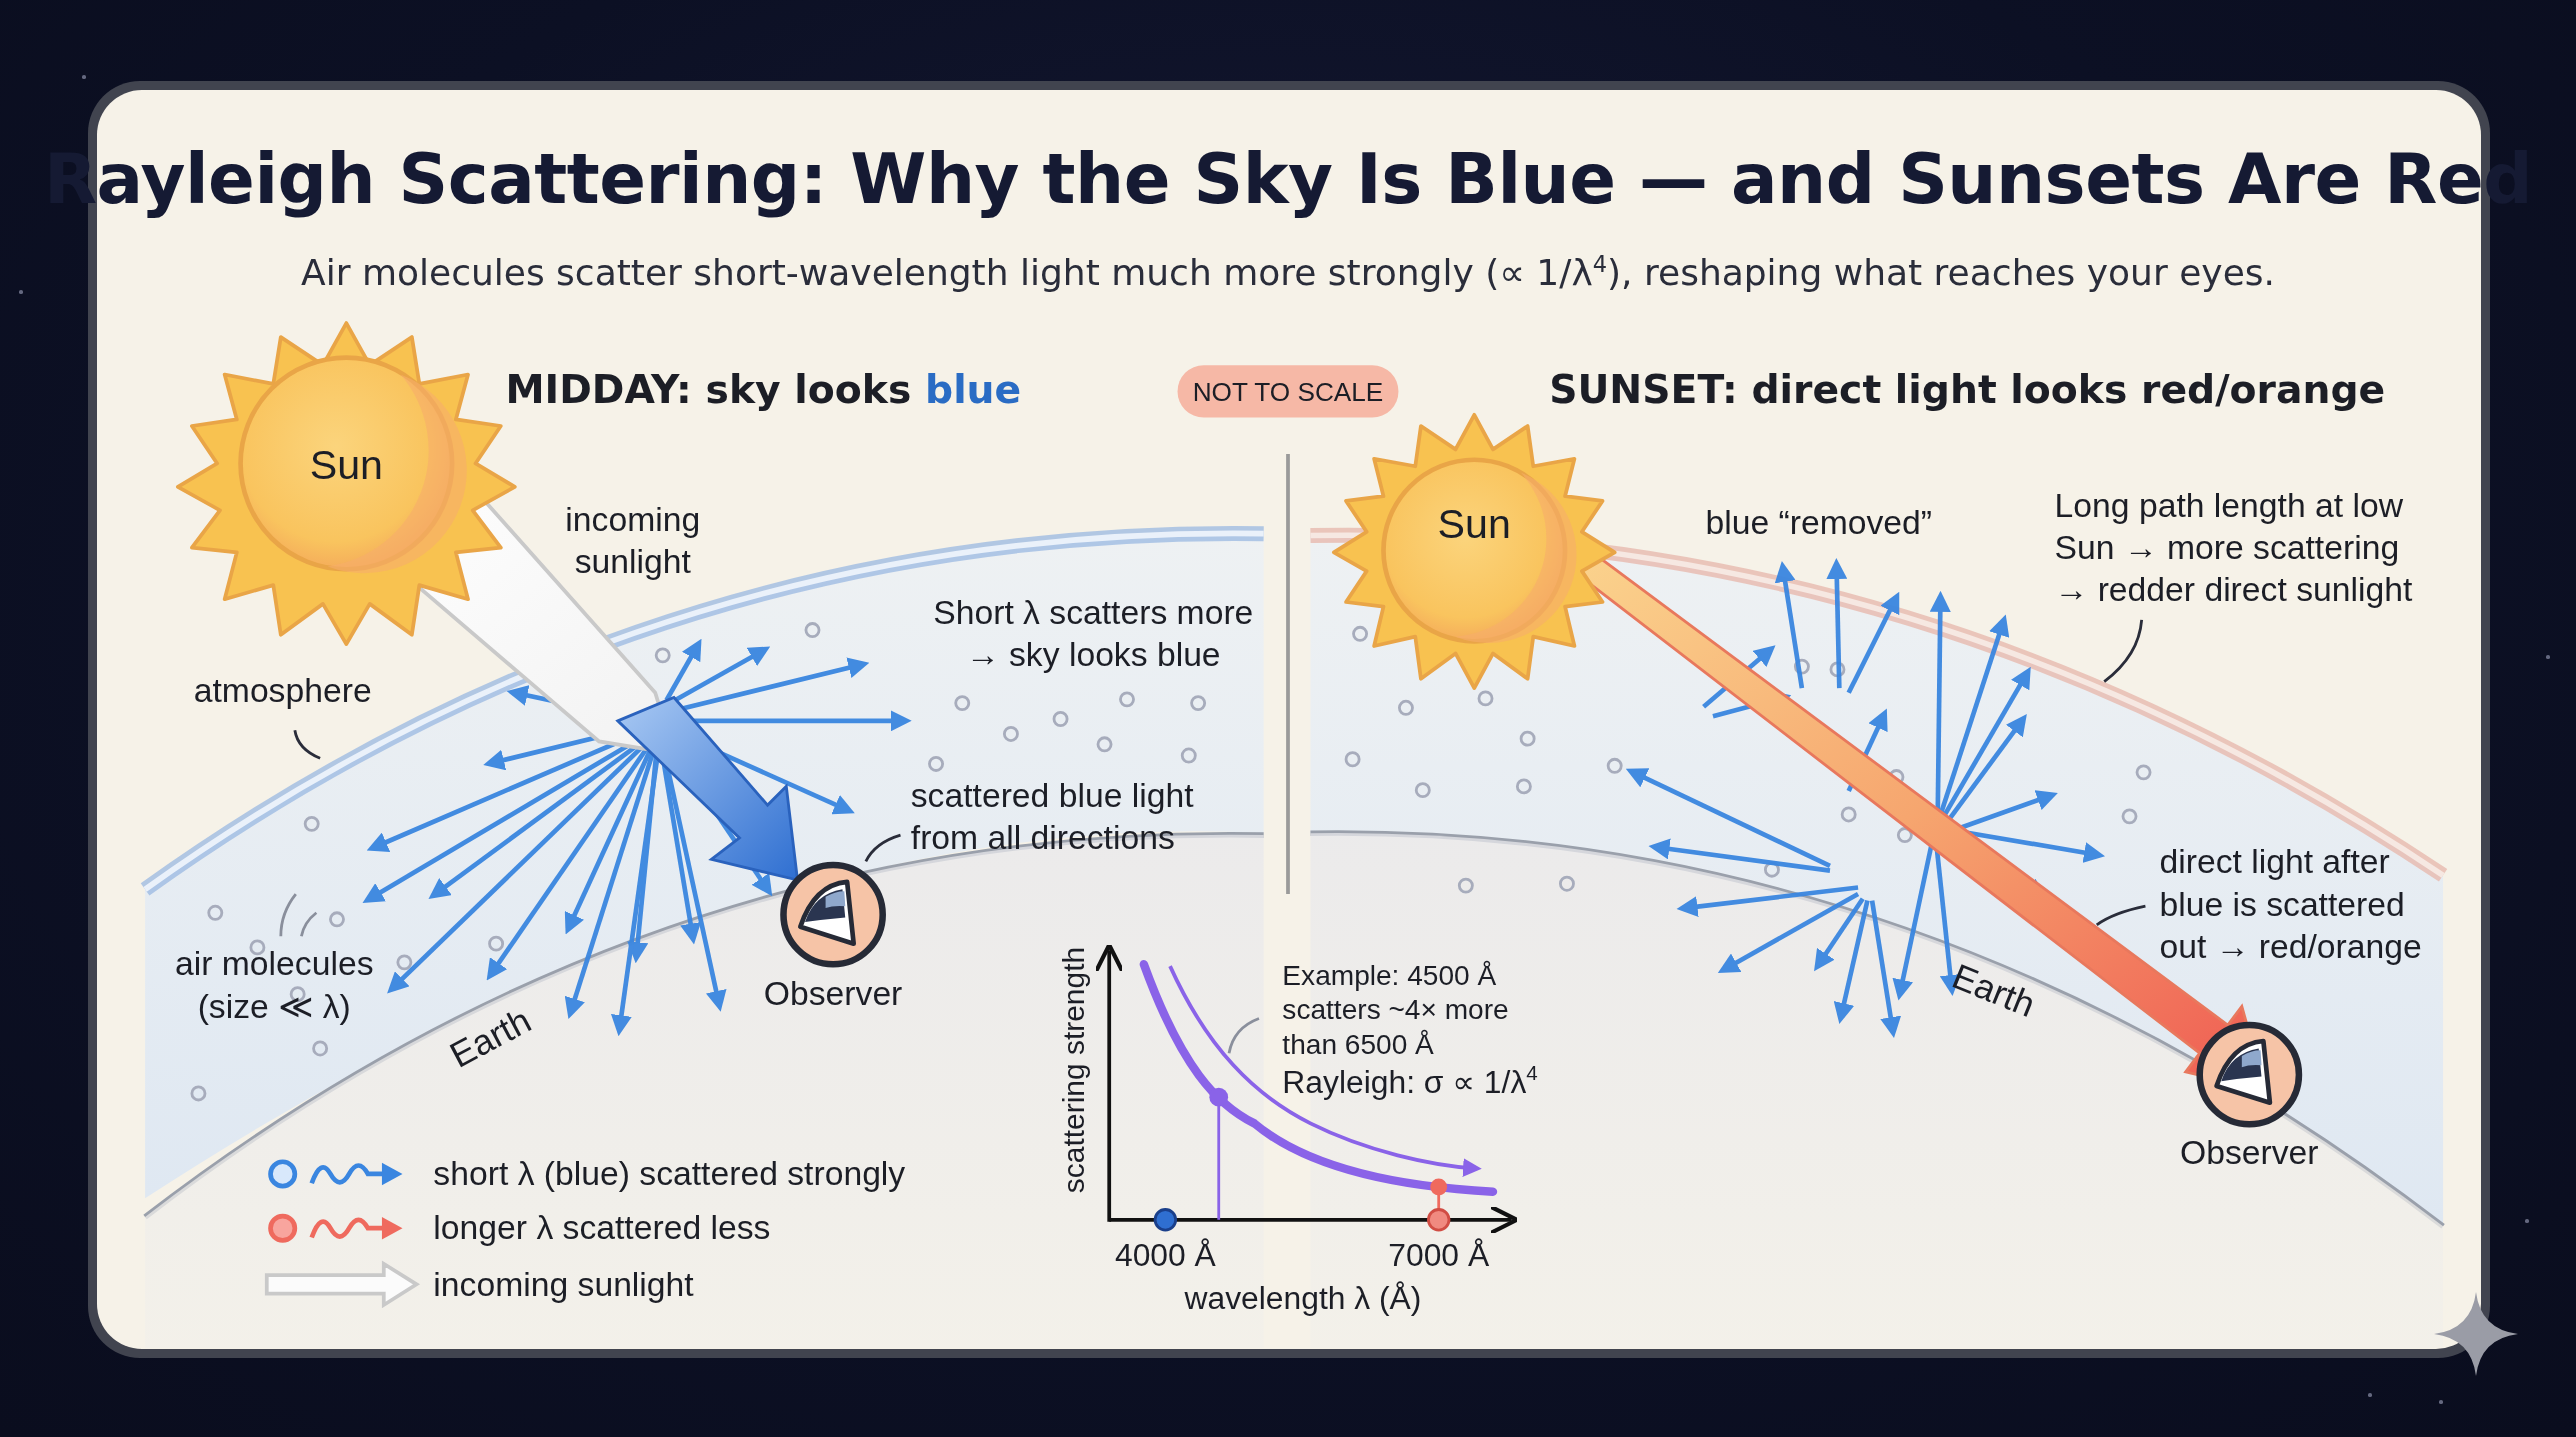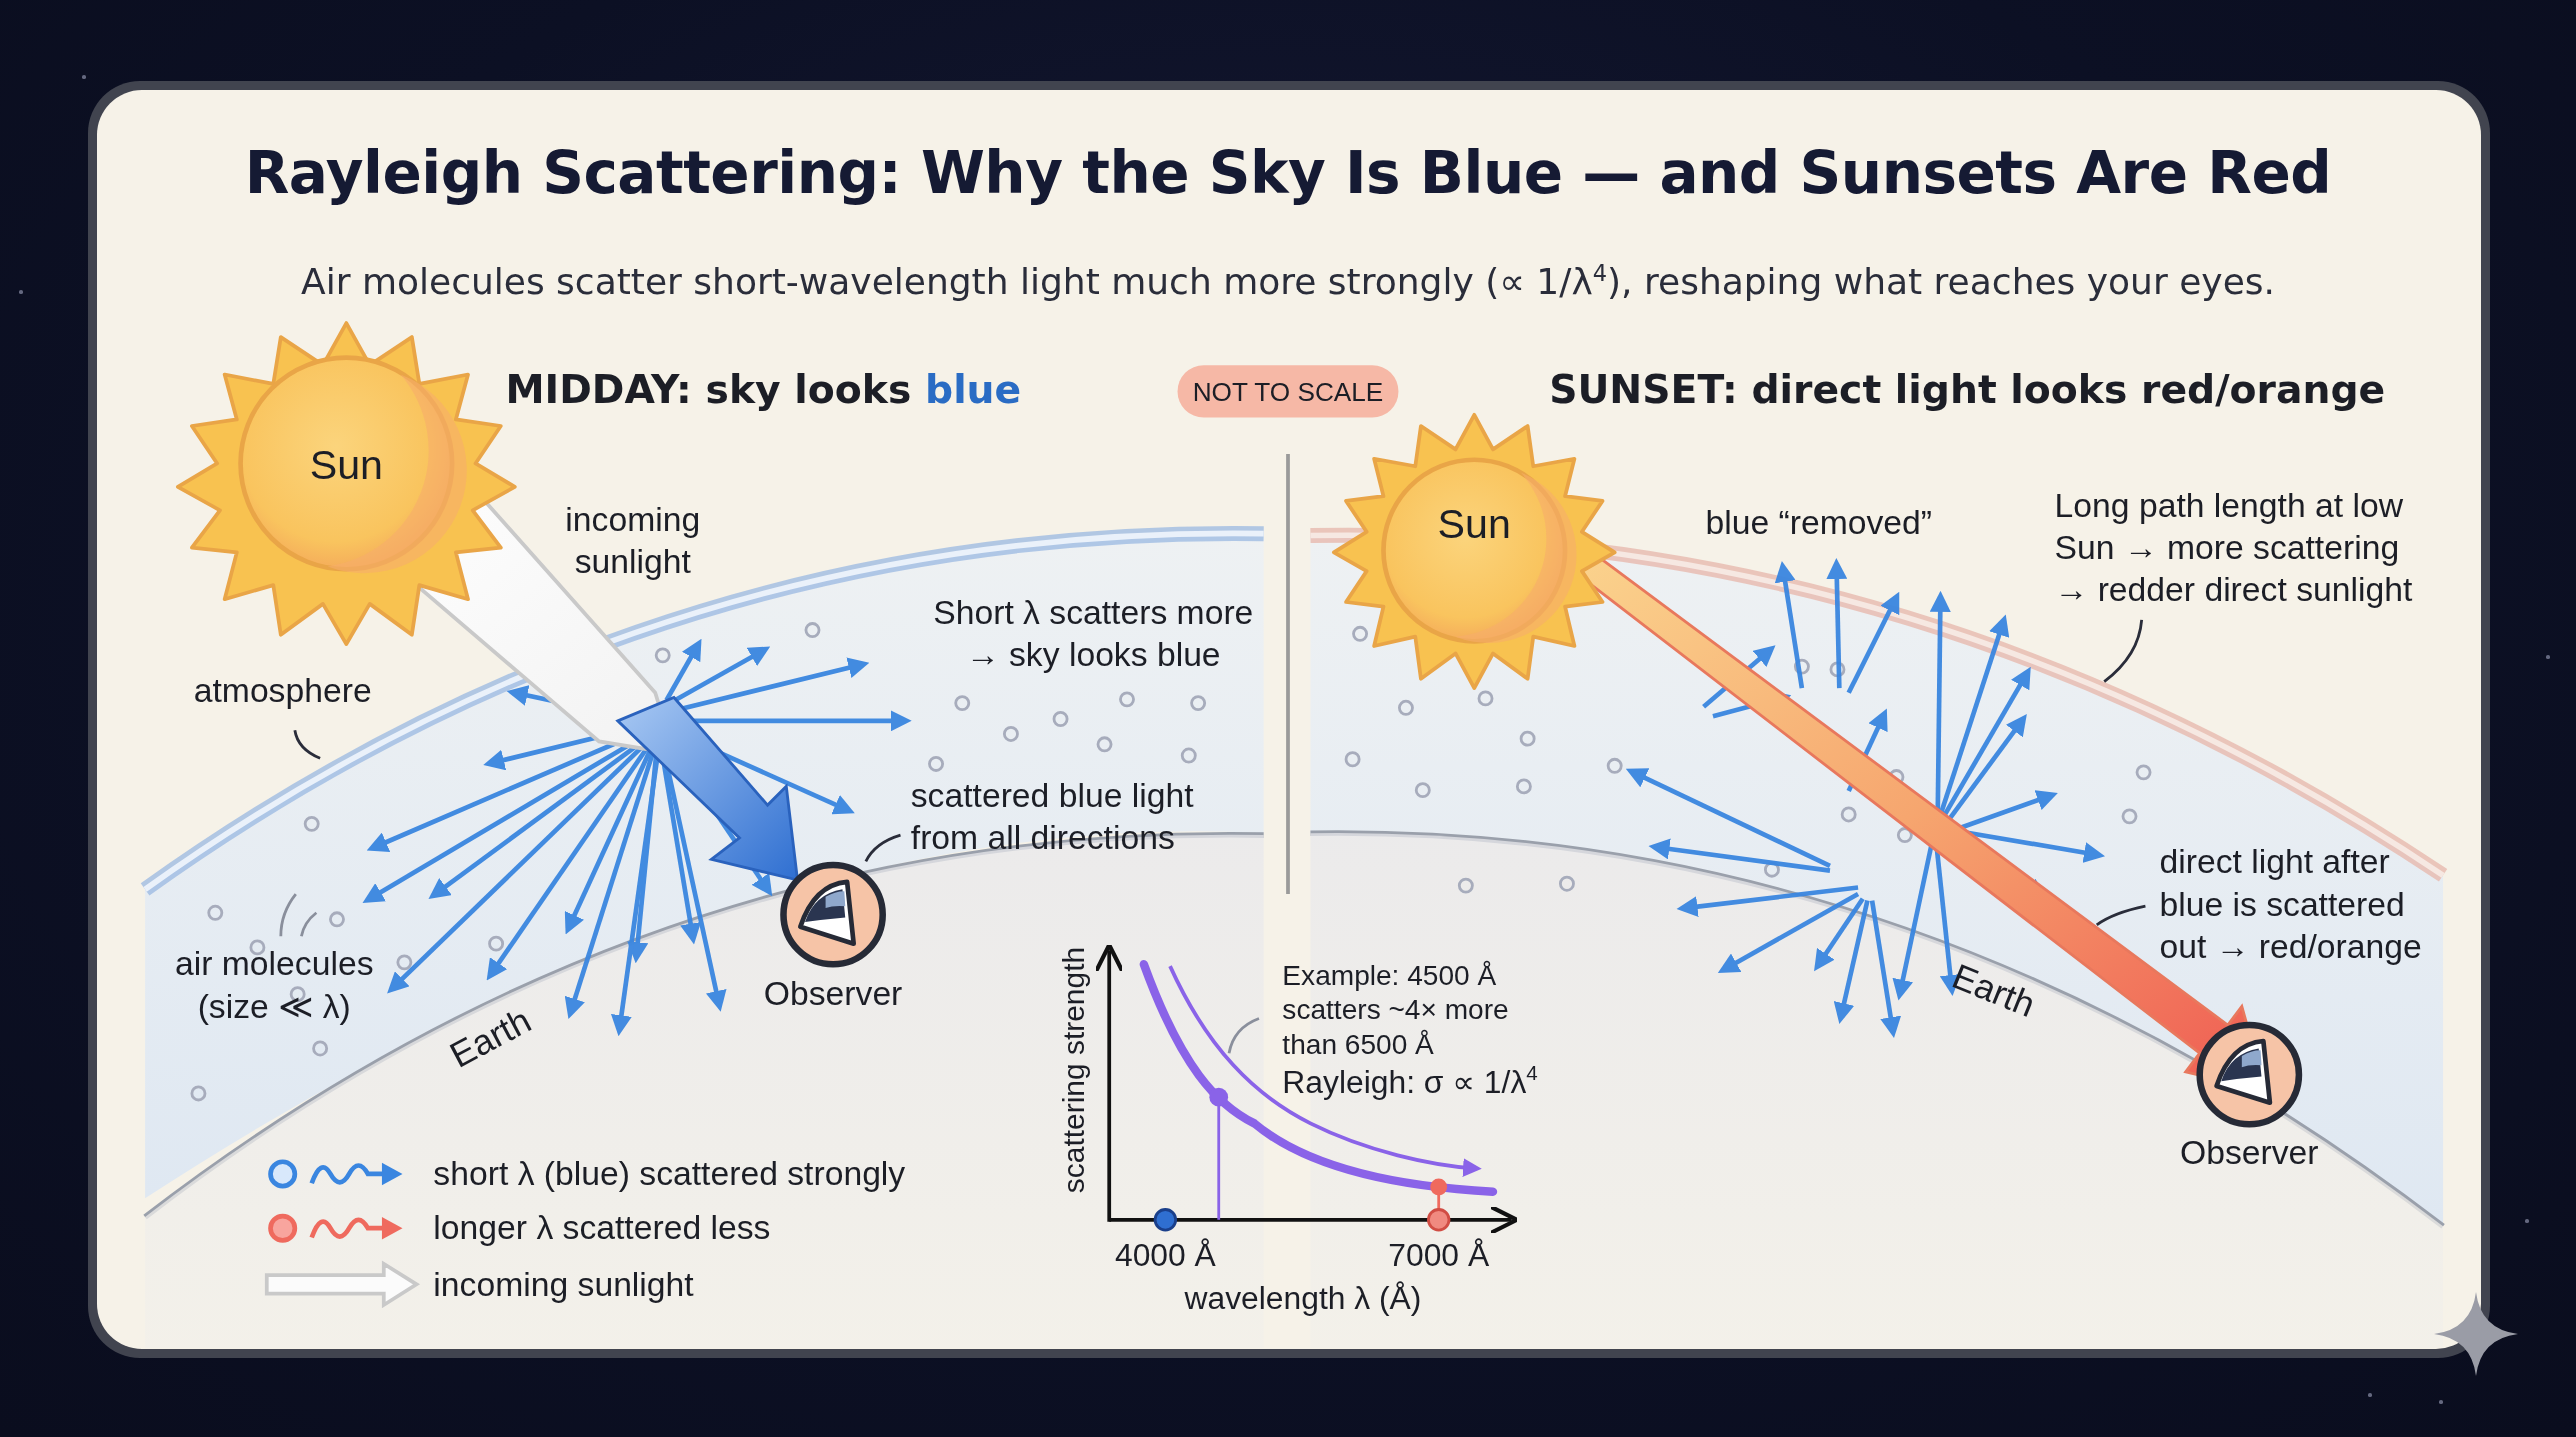--- a/index.html
+++ b/index.html
@@ -1,22 +1,22 @@
 <!DOCTYPE html>
 <html style="font-size:15px"><head>
 <meta charset="utf-8">
 <style>
   html, body { margin:0; padding:0; }
   body { width:2576px; height:1438px; background:#0d1126; overflow:hidden; position:relative; font-family:"DejaVu Sans", sans-serif; }
   .bg { position:absolute; inset:0; background: radial-gradient(ellipse at 50% 40%, #161a36 0%, #0c1024 60%, #0a0d1e 100%); }
   .star { position:absolute; width:3.7px; height:3.7px; border-radius:50%; background:#8a8fa8; opacity:.7; }
   .panel { position:absolute; left:88px; top:81px; width:2402px; height:1277px; border-radius:52px; background:#41444f; }
   .panel-inner { position:absolute; left:9.4px; top:9.4px; right:9.4px; bottom:9.4px; border-radius:45px; background:#f6f2e8; overflow:hidden; }
-  .title { position:absolute; left:0; right:0; top:139px; text-align:center; font-family:"DejaVu Sans", sans-serif; font-weight:bold; font-size:58px; color:#151a33; letter-spacing:-0.5px; }
-  .subtitle { position:absolute; left:0; right:0; top:251px; text-align:center; font-family:"DejaVu Sans", sans-serif; font-size:36px; color:#2a2d3a;margin-top:9px; }
+  .title { position:absolute; left:0; right:0; top:139px; text-align:center; font-family:"DejaVu Sans", sans-serif; font-weight:bold; font-size:69px; color:#151a33; letter-spacing:-0.5px; }
+  .subtitle { position:absolute; left:0; right:0; top:251px; text-align:center; font-family:"DejaVu Sans", sans-serif; font-size:36px; color:#2a2d3a; }
   .subtitle sup { font-size:22.5px; }
   svg.diagram { position:absolute; left:0; top:0; }
   .lbl { font-family:"Liberation Sans", "DejaVu Sans", sans-serif; fill:#1c1e26; }
   .head { font-family:"DejaVu Sans", sans-serif; font-weight:bold; fill:#1c1e26; }
   .sparkle { position:absolute; left:2434px; top:1292px; }
 </style>
 </head>
 <body>
 
 <div class="bg"></div>

